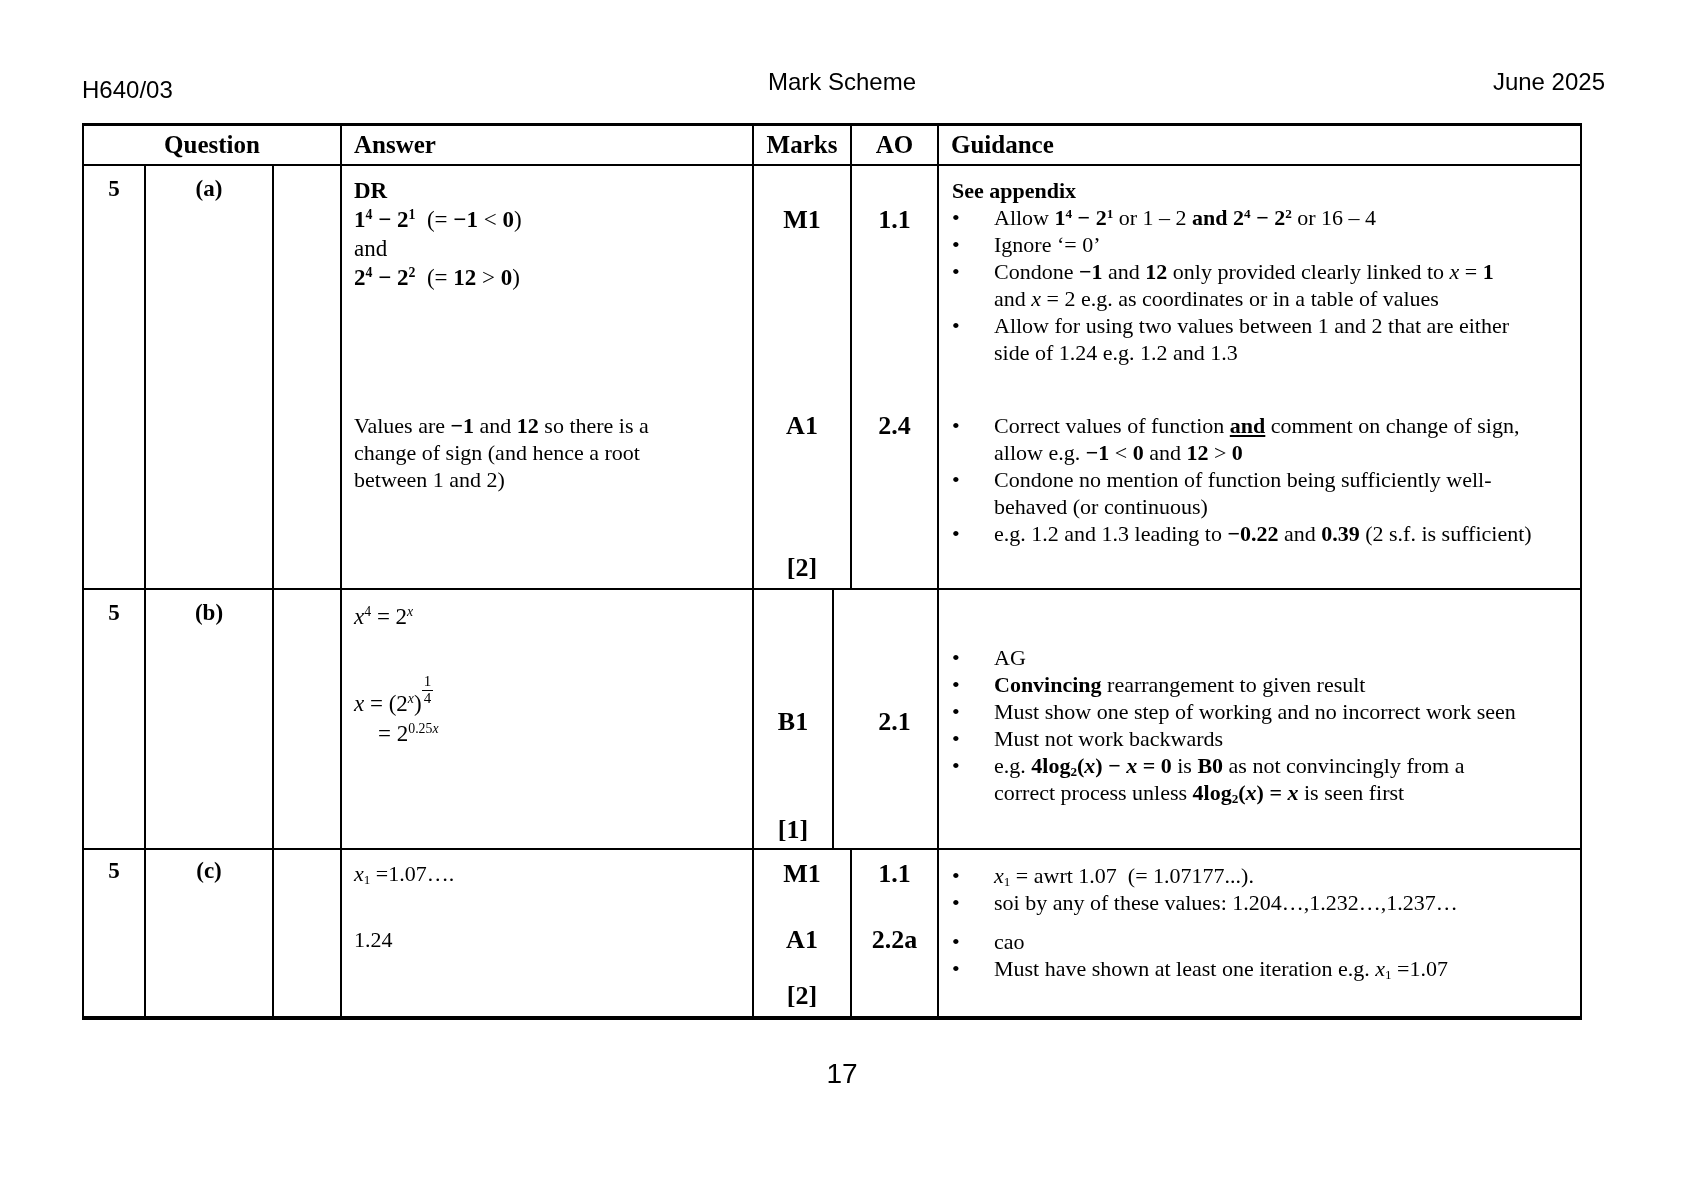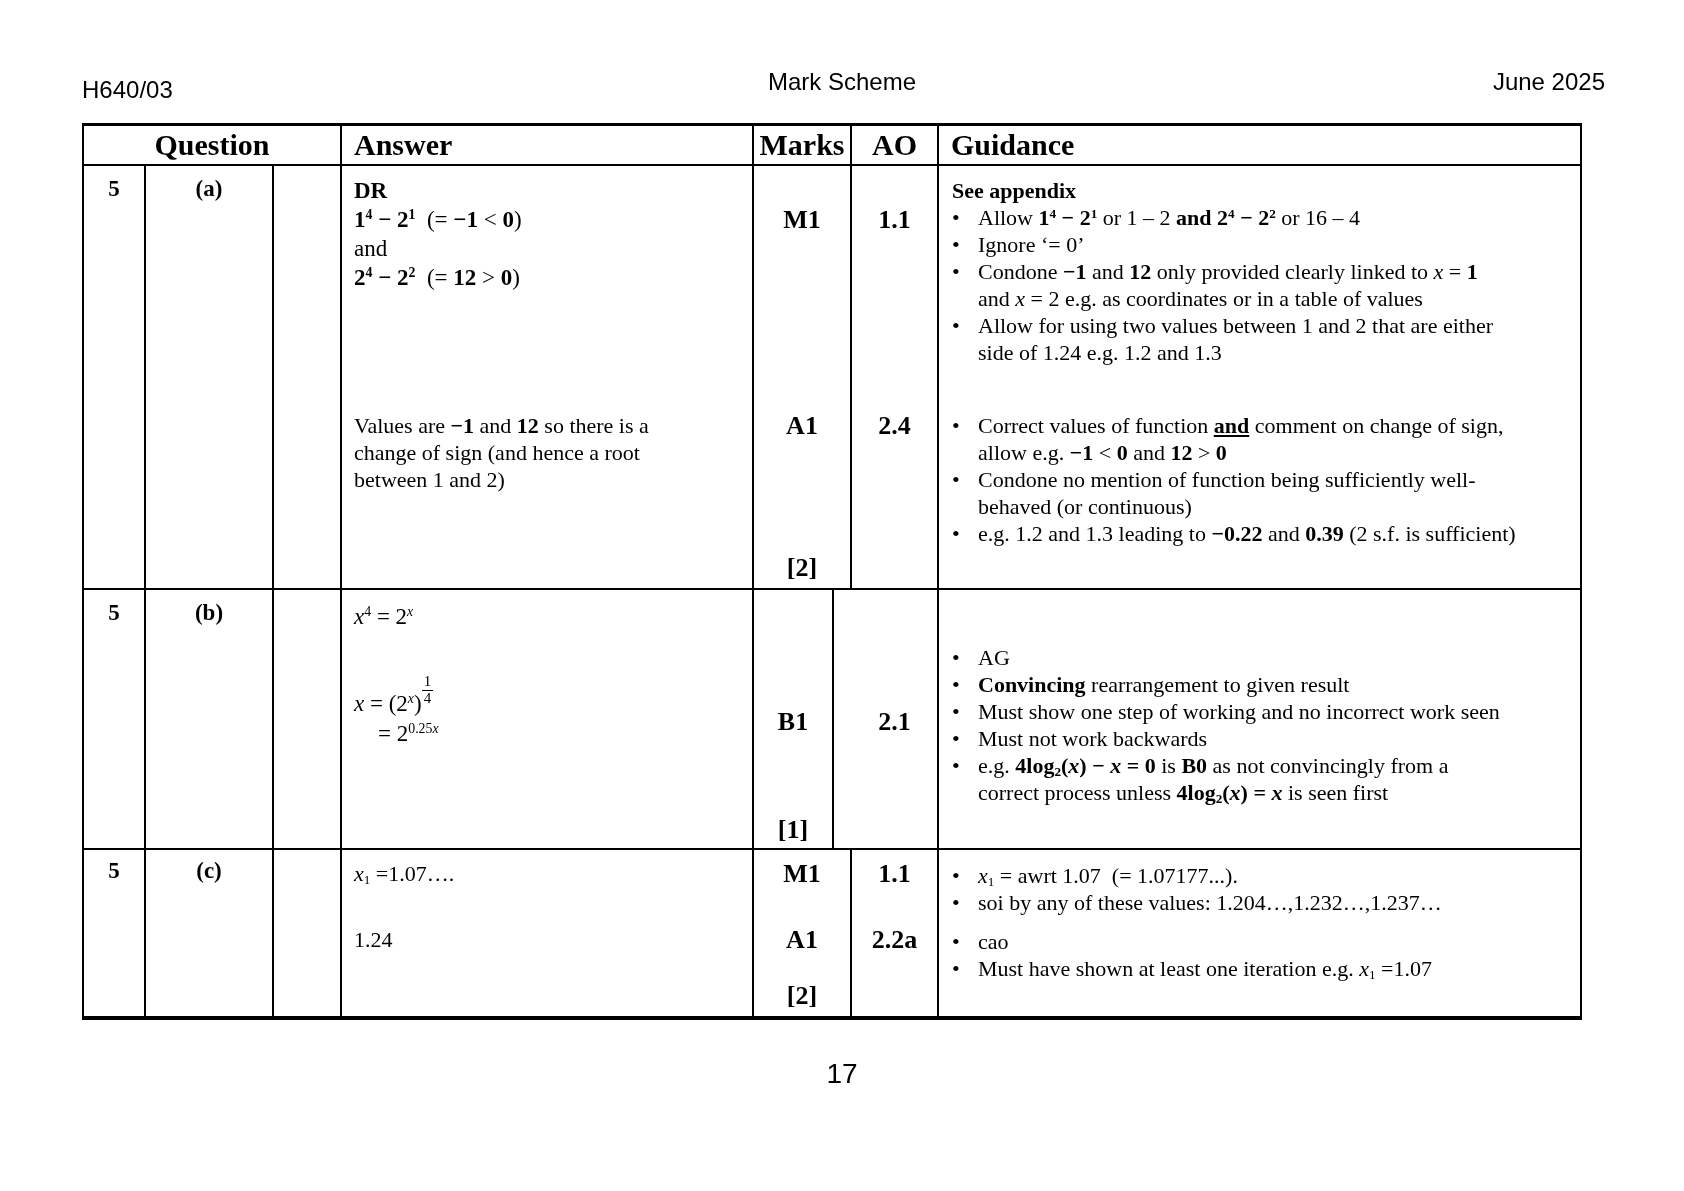--- a/index.html
+++ b/index.html
@@ -21,40 +21,40 @@
     border:2px solid #000;border-top-width:3px;border-bottom-width:4px;box-sizing:border-box;}
   .row{position:relative;width:100%;box-sizing:border-box;}
   .rh{height:40px;border-bottom:2px solid #000;}
   .ra{height:424px;border-bottom:2px solid #000;}
   .rb{height:260px;border-bottom:2px solid #000;}
   .rc{height:166px;}
   .cell{position:absolute;top:0;bottom:0;border-right:2px solid #000;box-sizing:border-box;}
   .cell.last{border-right:none;}
 
   
-  .hcell{font-weight:bold;font-size:30px;line-height:38px;}
+  .hcell{font-weight:bold;font-size:25px;line-height:38px;}
   .hc-center{text-align:center;}
   .hc-left{padding-left:12px;}
 
   
   .blk{position:absolute;font-size:22px;line-height:27px;}
   .qn{position:absolute;left:0;right:0;text-align:center;font-weight:bold;font-size:23px;}
   .mk{position:absolute;left:0;right:0;text-align:center;font-weight:bold;font-size:26px;line-height:27px;}
   .ansmath{line-height:29px;font-size:23px;}
   .ansb{line-height:30px;font-size:23px;}
 
   sup{font-size:0.6em;vertical-align:0.55em;line-height:0;}
   sub{font-size:0.6em;vertical-align:-0.2em;line-height:0;}
 
   
   .gblock{position:absolute;left:13px;width:610px;font-size:22px;line-height:27px;}
   .ghead{font-weight:bold;}
   .b{display:flex;}
   .dot{width:26px;flex:none;}
-  .bt{flex:1;}
+  .bt{flex:1;margin-left:16px;}
 
   
   .sfrac{display:inline-block;text-align:center;vertical-align:8px;line-height:1.05;font-size:15px;}
   .sfrac .fn{display:block;border-bottom:1.5px solid #000;padding:0 2px;}
   .sfrac .fd{display:block;}
   .ind{margin-left:24px;}
 </style>
 </head>
 <body>
 

